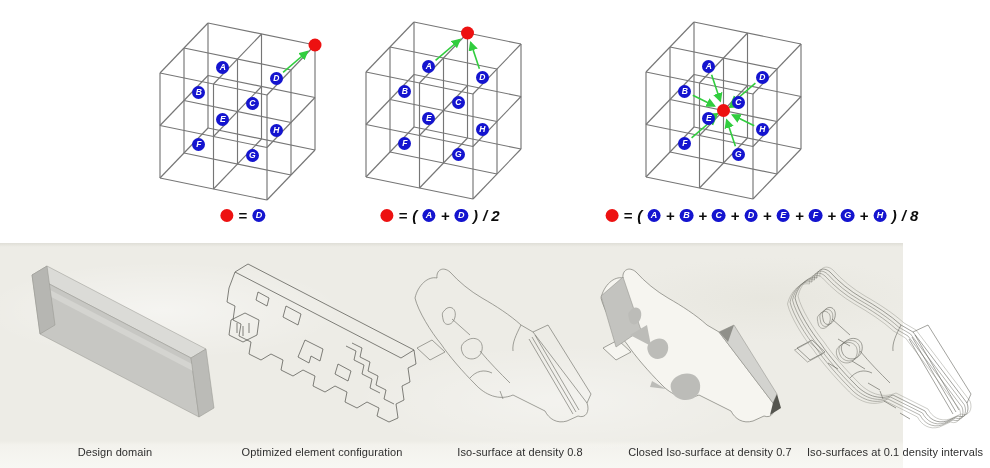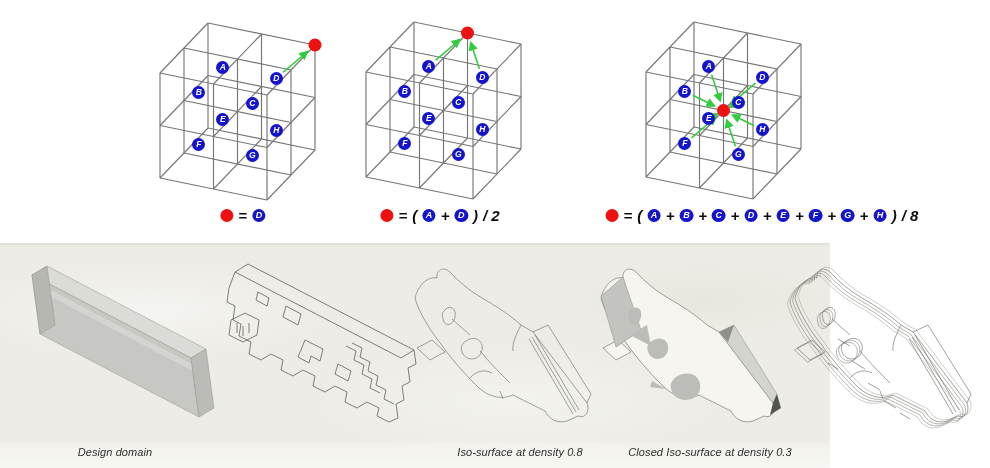--- a/index.html
+++ b/index.html
@@ -24,27 +24,26 @@
   }
   .fdot{width:13px;height:13px;border-radius:50%;background:#ed1111;display:inline-block;}
   .fnode{
     width:13.5px;height:13.5px;border-radius:50%;background:#1414cf;color:#fff;
     font:italic 700 9px "Liberation Sans", sans-serif;
     display:inline-flex;align-items:center;justify-content:center;line-height:13px;
   }
   .fop{font:italic 700 15px "Liberation Sans", sans-serif;color:#0c0c0c;}
   
   #bottom-section{
-    position:absolute;left:0;top:243px;width:830px;height:225px;
+    position:absolute;left:0;top:243px;width:903px;height:225px;
     background:
       radial-gradient(ellipse 260px 70px at 18% 30%, rgba(255,255,255,.45), rgba(255,255,255,0) 70%),
       radial-gradient(ellipse 300px 80px at 62% 70%, rgba(255,255,255,.35), rgba(255,255,255,0) 70%),
       radial-gradient(ellipse 220px 60px at 85% 25%, rgba(226,225,216,.5), rgba(226,225,216,0) 70%),
       linear-gradient(#dfded7 0px,#edece6 4px,#edece6 198px,#f3f2ed 202px,#f7f7f3 225px);
-    font-style: italic;
   }
   #panels-svg{position:absolute;left:0;top:0;}
   .caption{
     position:absolute;top:203px;transform:translateX(-50%);
     font-size:11px;color:#2e2e2e;white-space:nowrap;letter-spacing:.1px;
   }
   
   .vox path, .vox line{stroke:#4d4d48;stroke-width:.7;fill:none;stroke-linejoin:round;}
   .wire3 use{stroke:#7b7b74;stroke-width:.7;fill:none;}
   .closed .outline{stroke:#7b7b74;stroke-width:.7;}
@@ -315,15 +314,17 @@
           <use href="#isoHole2"></use>
       </g>
       <g class="wire5c" transform="translate(372.5,6)">
           <use href="#isoBody"></use>
         </g>
       <path class="tex" d="M838,96 l12,7 M852,118 l13,8 M868,140 l12,7 M828,120 l10,6 M884,158 l12,7 M900,170 l10,6"></path>
     </g>
   </svg>
 
   <div class="caption" style="left:115px">Design domain</div>
+  <div class="caption" style="left:322px">Optimized element configuration</div>
   <div class="caption" style="left:520px">Iso-surface at density 0.8</div>
-  <div class="caption" style="left:710px">Closed Iso-surface at density 0.3</div>
+  <div class="caption" style="left:710px">Closed Iso-surface at density 0.7</div>
+  <div class="caption" style="left:895px">Iso-surfaces at 0.1 density intervals</div>
 </div>
 
 </body></html>

